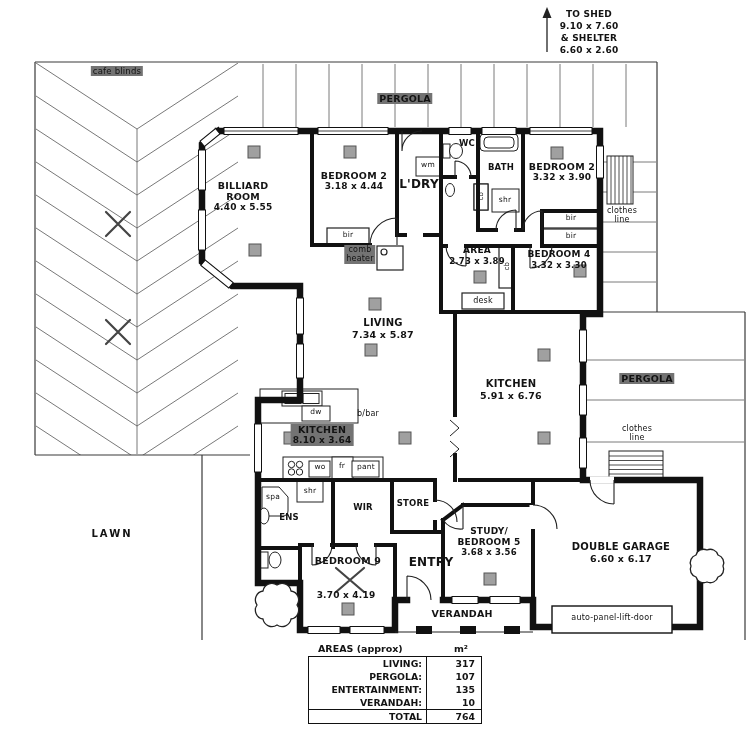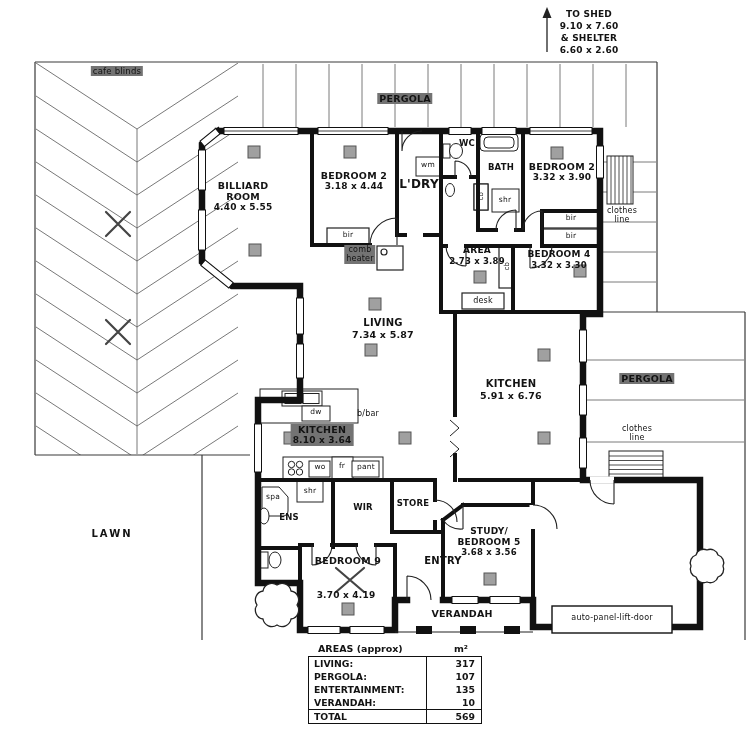--- a/index.html
+++ b/index.html
@@ -12,21 +12,21 @@
   .b{font-weight:bold;}
   .bg{background:#737373;padding:0 2px;}
   .rot{transform:translateX(-50%) rotate(-90deg);}
   .room .dims{display:block;font-weight:bold;}
   .room .nm{display:block;white-space:pre-line;}
   
   #areas{position:absolute;left:308px;top:643px;width:174px;}
   #areas .hdr{display:flex;justify-content:space-between;font-size:9.5px;font-weight:bold;
               padding:0 14px 2px 10px;gap:24px;}
   #areas .box{border:1.7px solid #111;}
-  #areas .row{display:flex;justify-content:space-between;font-size:9.3px;font-weight:bold;}
+  #areas .row{display:flex;justify-content:flex-end;font-size:9.3px;font-weight:bold;}
   #areas .row .lab{padding:1px 4px 1px 5px;}
   #areas .row .val{width:48px;text-align:right;border-left:1.7px solid #111;padding:1px 6px 1px 0;}
   #areas .row.total{border-top:1.9px solid #111;}
 </style>
 </head>
 <body>
 
 <div id="plan">
 
 <svg width="750" height="750" viewBox="0 0 750 750">
@@ -266,25 +266,29 @@
 <div class="lb b bg" style="left:647px;top:373px;font-size:9.5px">PERGOLA</div>
 <div class="lb room bg" style="left:322px;top:424px;font-size:9.5px">
   <span class="nm b">KITCHEN</span>
   <span class="dims" style="font-size:9px">8.10 x 3.64</span>
 </div>
 <div class="lb b" style="left:289px;top:512px;font-size:8.5px">ENS</div>
 <div class="lb b" style="left:363px;top:502px;font-size:8.5px">WIR</div>
 <div class="lb b" style="left:413px;top:498px;font-size:8.5px">STORE</div>
 <div class="lb b" style="left:348px;top:555px;font-size:9.5px">BEDROOM 9</div>
 <div class="lb b" style="left:346px;top:590px;font-size:9px">3.70 x 4.19</div>
-<div class="lb b" style="left:443px;top:555px;font-size:10px">ENTRY</div>
+<div class="lb b" style="left:431px;top:555px;font-size:12px">ENTRY</div>
 <div class="lb room" style="left:489px;top:526px;font-size:9px">
   <span class="nm b">STUDY/
 BEDROOM 5</span>
   <span class="dims" style="font-size:8.5px">3.68 x 3.56</span>
+</div>
+<div class="lb room" style="left:621px;top:541px;font-size:10px">
+  <span class="nm b">DOUBLE GARAGE</span>
+  <span class="dims" style="font-size:9.5px">6.60 x 6.17</span>
 </div>
 <div class="lb b" style="left:462px;top:608px;font-size:9.5px">VERANDAH</div>
 <div class="lb ml" style="left:622px;top:206px;font-size:8px">clothes
 line</div>
 <div class="lb ml" style="left:637px;top:424px;font-size:8px">clothes
 line</div>
 <div class="lb" style="left:612px;top:613px;font-size:8px">auto-panel-lift-door</div>
 <div class="lb ml bg" style="left:360px;top:245px;font-size:8px">comb
 heater</div>
 
@@ -321,18 +325,18 @@
     <div class="row">
       <span class="lab">ENTERTAINMENT:</span>
       <span class="val">135</span>
     </div>
     <div class="row">
       <span class="lab">VERANDAH:</span>
       <span class="val">10</span>
     </div>
     <div class="row total">
       <span class="lab">TOTAL</span>
-      <span class="val">569</span>
+      <span class="val">764</span>
     </div>
   </div>
 </div>
 
 </div>
 
 </body></html>

